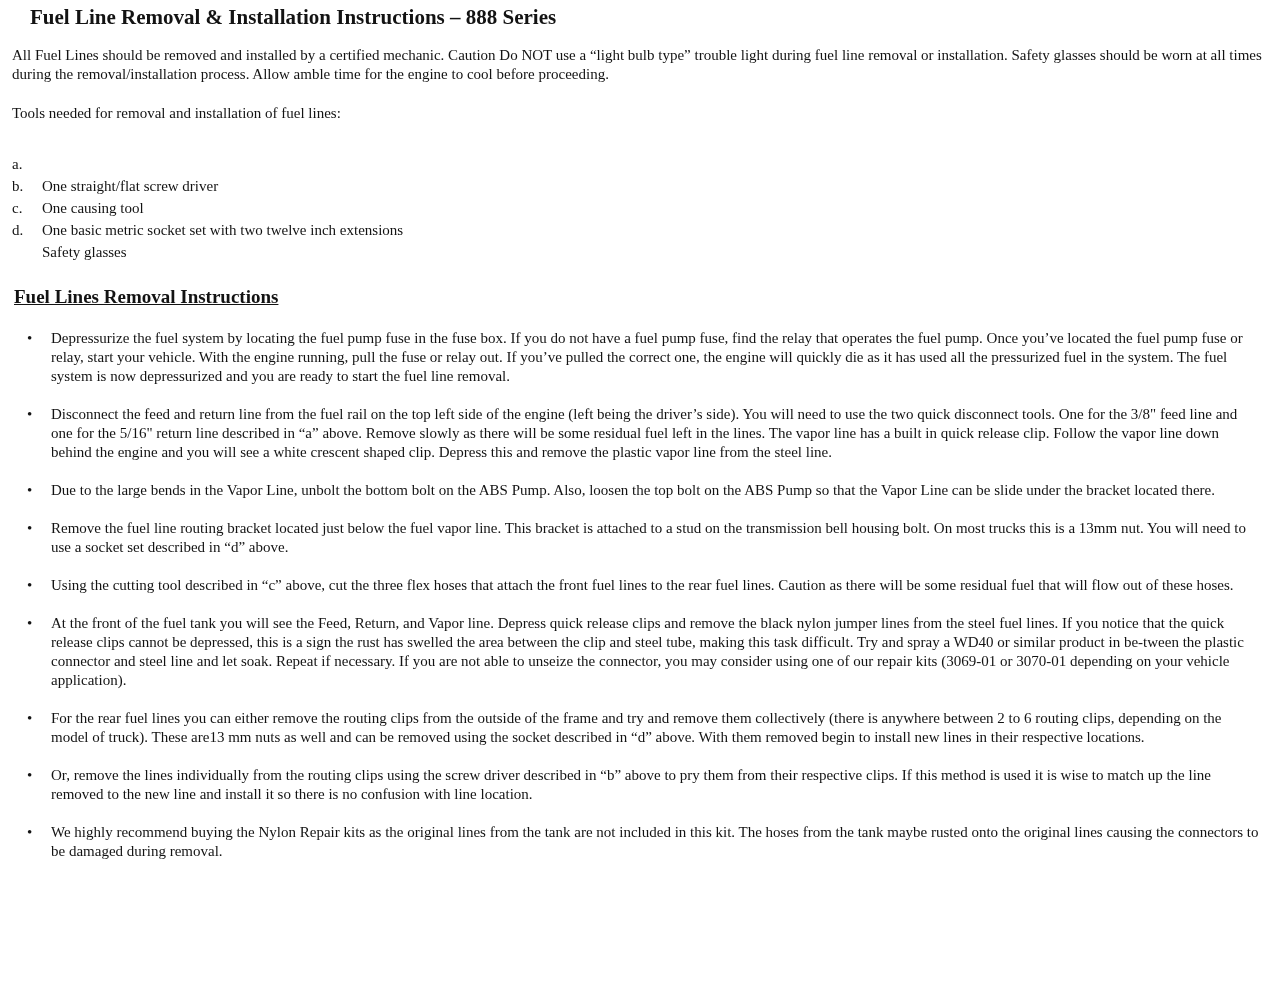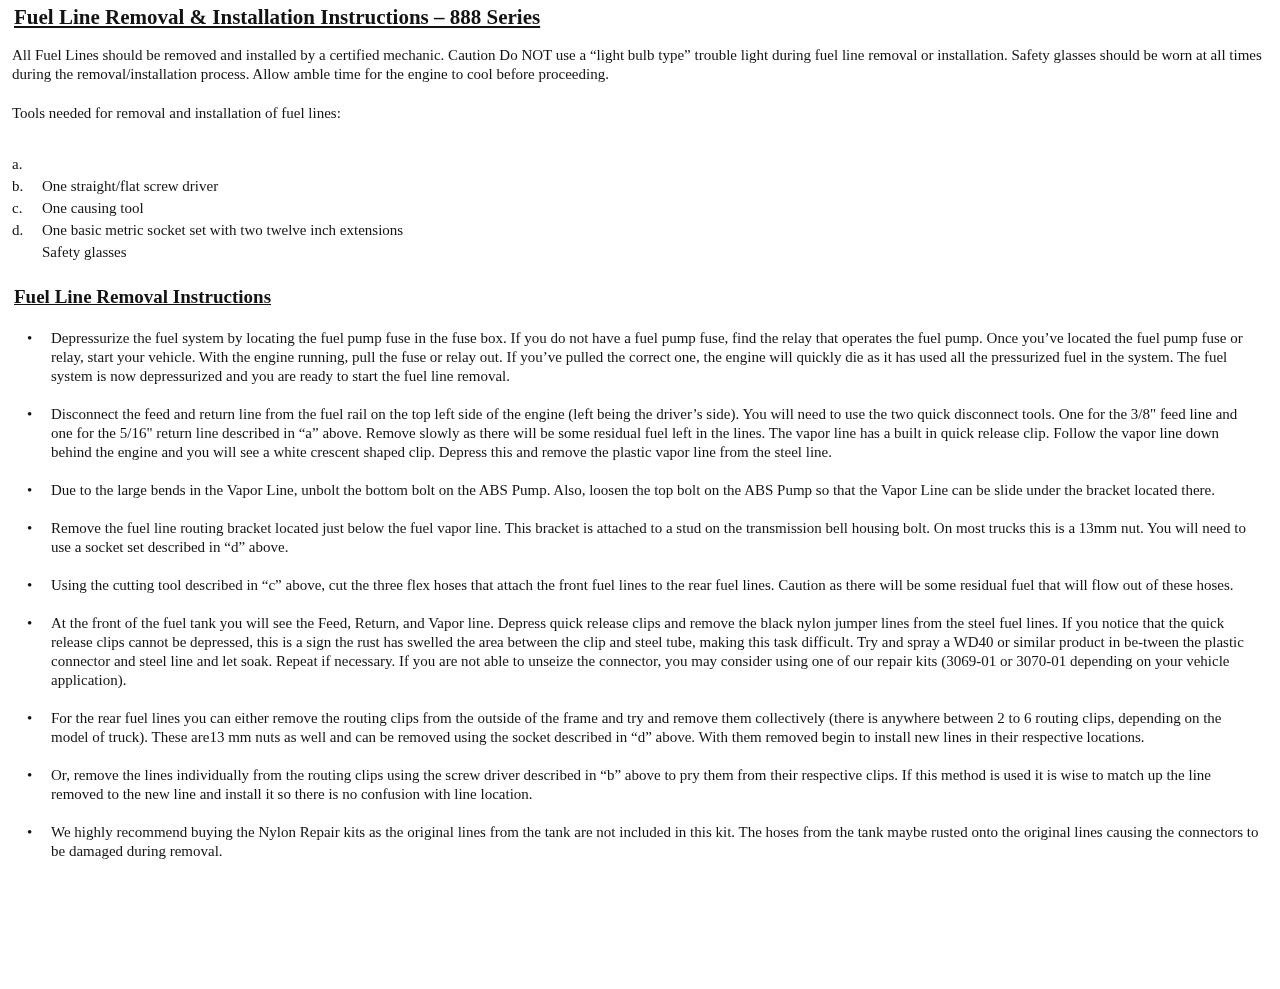--- a/index.html
+++ b/index.html
@@ -16,22 +16,21 @@
     line-height: 19px;
     color: #131313;
   }
   .page {
     padding: 4px 10px 10px 12px;
   }
   .title {
     font-size: 21px;
     line-height: 26px;
     font-weight: bold;
-    text-decoration: underline;
-    margin: 0 0 16px 2px;
+    margin: 0 0 16px 18px;
   }
   .para {
     margin: 0 0 0 0;
   }
   .intro {
     margin-bottom: 20px;
   }
   .tools-heading {
     margin-bottom: 32px;
   }
@@ -97,21 +96,21 @@
     <div class="tool-row">
       <span class="tool-marker">d.</span>
       <span class="tool-text">One basic metric socket set with two twelve inch extensions</span>
     </div>
     <div class="tool-row">
       <span class="tool-marker"></span>
       <span class="tool-text">Safety glasses</span>
     </div>
   </div>
 
-  <h2 class="section-heading">Fuel Line Removal Instructions</h2>
+  <h2 class="section-heading">Fuel Lines Removal Instructions</h2>
 
   <ul class="steps">
     <li class="step"><span>Depressurize the fuel system by locating the fuel pump fuse in the fuse box. If you do not have a fuel pump fuse, find the relay that operates the fuel pump. Once you’ve located the fuel pump fuse or relay, start your vehicle. With the engine running, pull the fuse or relay out. If you’ve pulled the correct one, the engine will quickly die as it has used all the pressurized fuel in the system. The fuel system is now depressurized and you are ready to start the fuel line removal.</span></li>
     <li class="step"><span>Disconnect the feed and return line from the fuel rail on the top left side of the engine (left being the driver’s side). You will need to use the two quick disconnect tools. One for the 3/8" feed line and one for the 5/16" return line described in “a” above. Remove slowly as there will be some residual fuel left in the lines. The vapor line has a built in quick release clip. Follow the vapor line down behind the engine and you will see a white crescent shaped clip. Depress this and remove the plastic vapor line from the steel line.</span></li>
     <li class="step"><span>Due to the large bends in the Vapor Line, unbolt the bottom bolt on the ABS Pump. Also, loosen the top bolt on the ABS Pump so that the Vapor Line can be slide under the bracket located there.</span></li>
     <li class="step"><span>Remove the fuel line routing bracket located just below the fuel vapor line. This bracket is attached to a stud on the transmission bell housing bolt. On most trucks this is a 13mm nut. You will need to use a socket set described in “d” above.</span></li>
     <li class="step"><span>Using the cutting tool described in “c” above, cut the three flex hoses that attach the front fuel lines to the rear fuel lines. Caution as there will be some residual fuel that will flow out of these hoses.</span></li>
     <li class="step"><span>At the front of the fuel tank you will see the Feed, Return, and Vapor line. Depress quick release clips and remove the black nylon jumper lines from the steel fuel lines. If you notice that the quick release clips cannot be depressed, this is a sign the rust has swelled the area between the clip and steel tube, making this task difficult. Try and spray a WD40 or similar product in be-tween the plastic connector and steel line and let soak. Repeat if necessary. If you are not able to unseize the connector, you may consider using one of our repair kits (3069-01 or 3070-01 depending on your vehicle application).</span></li>
     <li class="step"><span>For the rear fuel lines you can either remove the routing clips from the outside of the frame and try and remove them collectively (there is anywhere between 2 to 6 routing clips, depending on the model of truck). These are13 mm nuts as well and can be removed using the socket described in “d” above. With them removed begin to install new lines in their respective locations.</span></li>
     <li class="step"><span>Or, remove the lines individually from the routing clips using the screw driver described in “b” above to pry them from their respective clips. If this method is used it is wise to match up the line removed to the new line and install it so there is no confusion with line location.</span></li>

